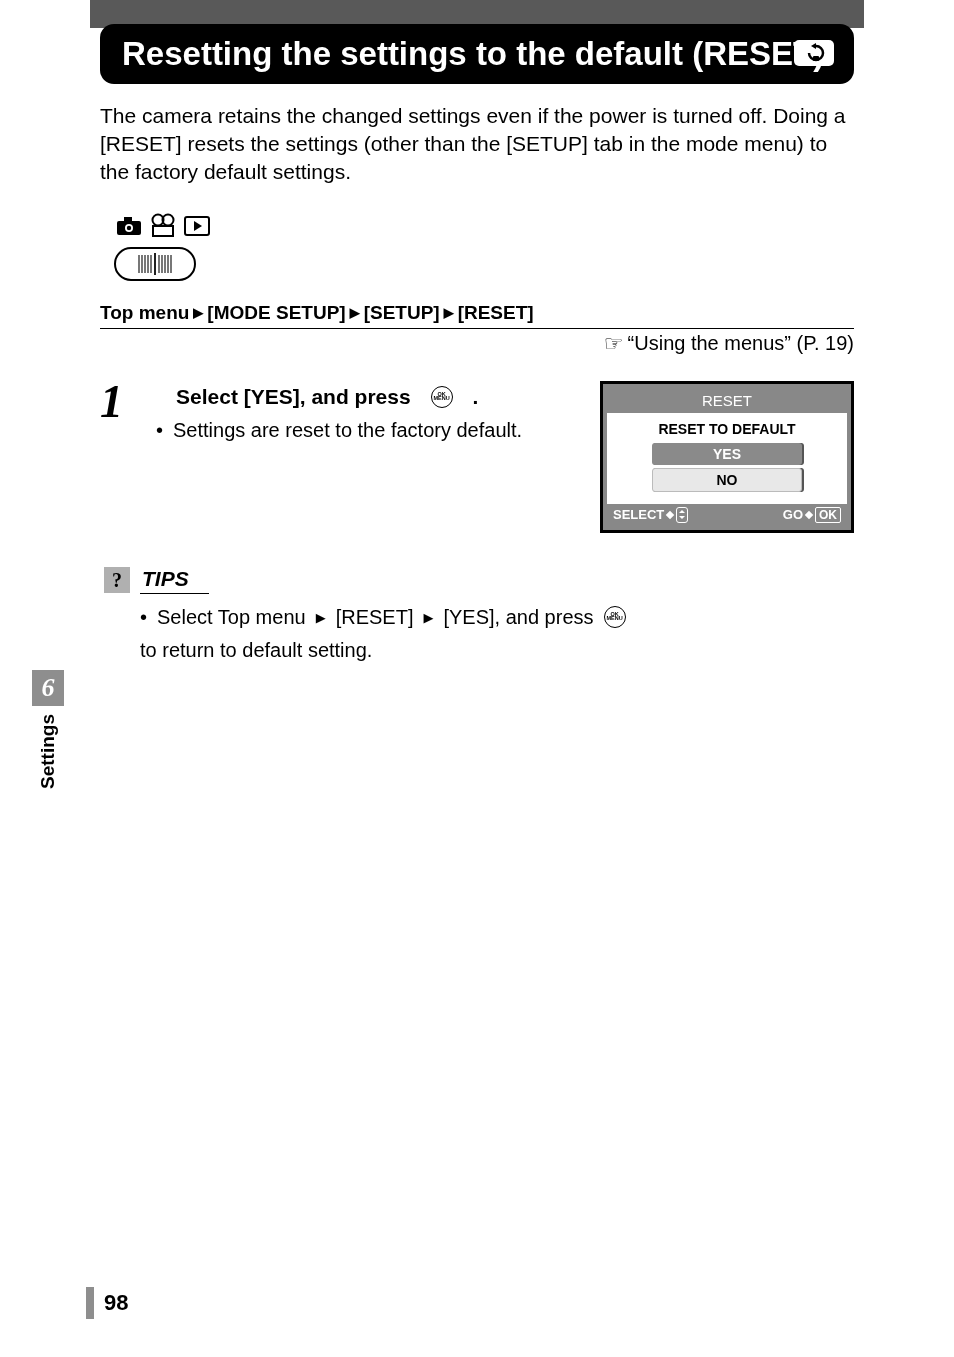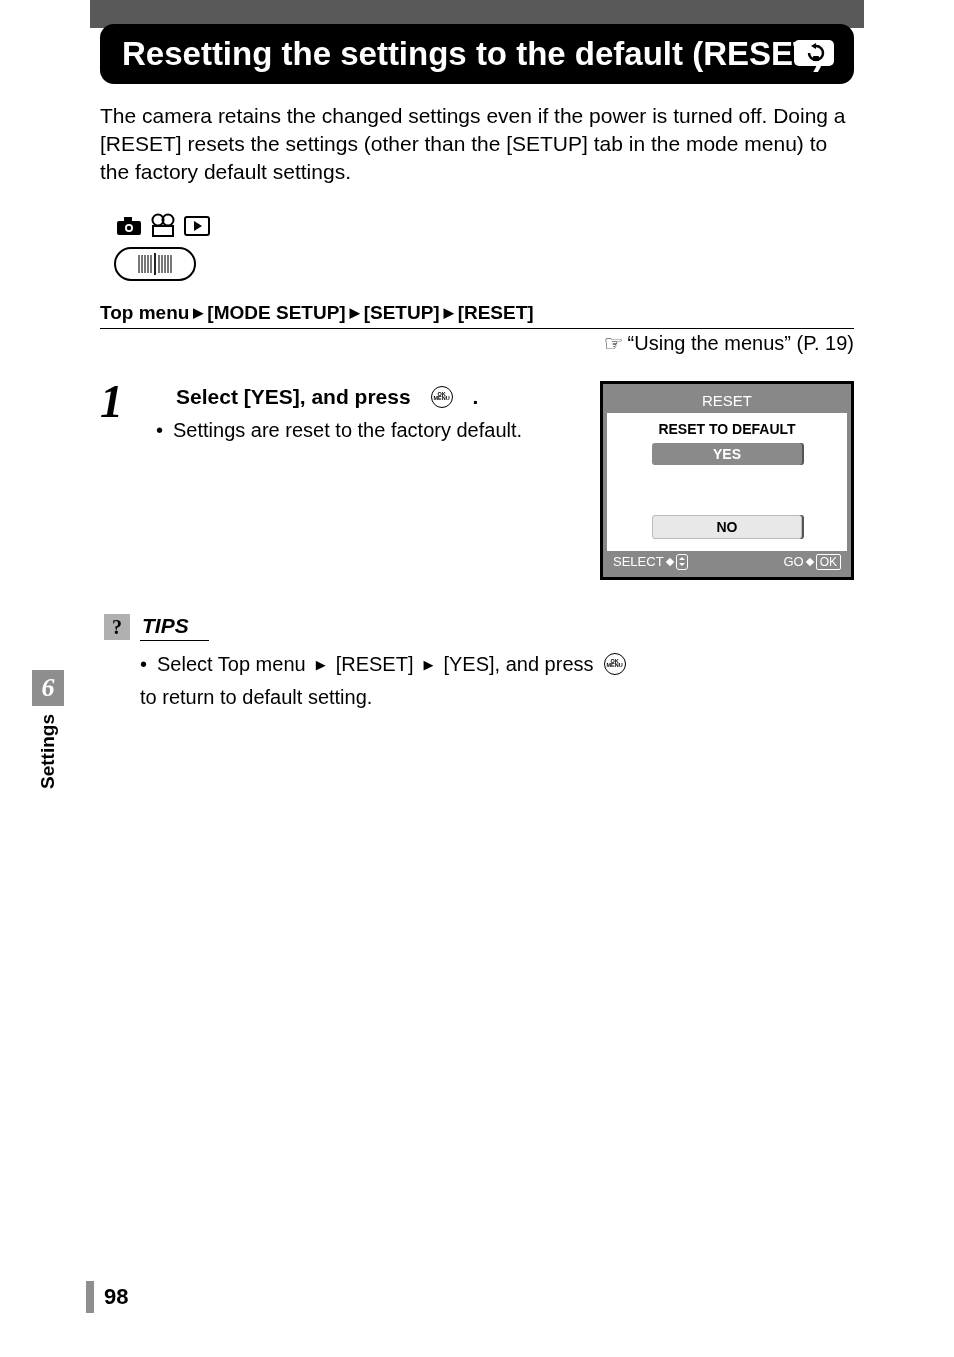--- a/index.html
+++ b/index.html
@@ -52,24 +52,24 @@
   .screen-title { background:#888; color:#fff; font-weight:normal; text-align:center; font-size:15px; padding:4px 0;}
   .screen-body { background:#fff; padding: 8px 10px 4px 10px; text-align:center;}
   .screen-body .sub { font-weight:bold; font-size:14px; margin-bottom:6px;}
   .opt-wrap { width: 150px; margin: 0 auto 8px auto; display:flex; flex-direction:column; gap:3px;}
   .opt {
     font-weight:bold; font-size:14px; padding:3px 16px; text-align:center;
     border-radius: 3px;
     box-shadow: 1px 0 0 #555, 2px 0 0 #555;
   }
   .opt.sel { background:#8a8a8a; color:#fff; }
-  .opt.unsel { background:#e8e8e8; border:1px solid #bbb;margin-top:47px; }
+  .opt.unsel { background:#e8e8e8; border:1px solid #bbb; }
   .screen-footer {
     background:#888; color:#fff; display:flex; justify-content:space-between;
-    padding:3px 6px; font-weight:normal; font-size:13px; align-items:flex-end;
+    padding:3px 6px; font-weight:bold; font-size:13px; align-items:flex-end;
   }
   .screen-footer .grp { display:flex; align-items:center; gap:3px;}
   .ud-icon { width:12px; height:16px; border:1px solid #fff; border-radius:3px; display:flex; flex-direction:column; align-items:center; justify-content:space-around; padding:1px 0;}
   .ud-icon::before, .ud-icon::after { content:""; width:0; height:0; border-left:3px solid transparent; border-right:3px solid transparent; }
   .ud-icon::before { border-bottom:3px solid #fff;}
   .ud-icon::after { border-top:3px solid #fff;}
   .ok-box { border:1.5px solid #fff; padding:0 3px; border-radius:2px; font-size:12px;}
   .diam { transform: rotate(45deg); width:6px; height:6px; background:#fff; display:inline-block;}
 
   .tips-row { display:flex; align-items:center; gap:10px; margin-top: 34px; margin-left:4px;}
@@ -82,21 +82,21 @@
 
   .side-tab {
     position:absolute; left:32px; top:670px; display:flex; flex-direction:column; align-items:center;
   }
   .side-tab .num {
     background:#8e8e8e; color:#fff; font-style:italic; font-weight:bold;
     font-family:"Times New Roman",serif; font-size:26px; width:32px; text-align:center; padding:3px 0;
   }
   .side-tab .lbl { writing-mode: vertical-rl; transform: rotate(180deg); font-weight:bold; font-size:19px; margin-top:8px;}
 
-  .page-num-bar { position:absolute; left:86px; bottom:44px; display:flex; align-items:center; gap:10px;}
+  .page-num-bar { position:absolute; left:86px; bottom:38px; display:flex; align-items:center; gap:10px;}
   .page-num-bar .bar { width:8px; height:32px; background:#8e8e8e;}
   .page-num-bar .n { font-weight:bold; font-size:22px;}
 </style>
 </head>
 <body>
 
 <div class="page">
   <div class="top-bar"></div>
 
   <div class="title-block">

